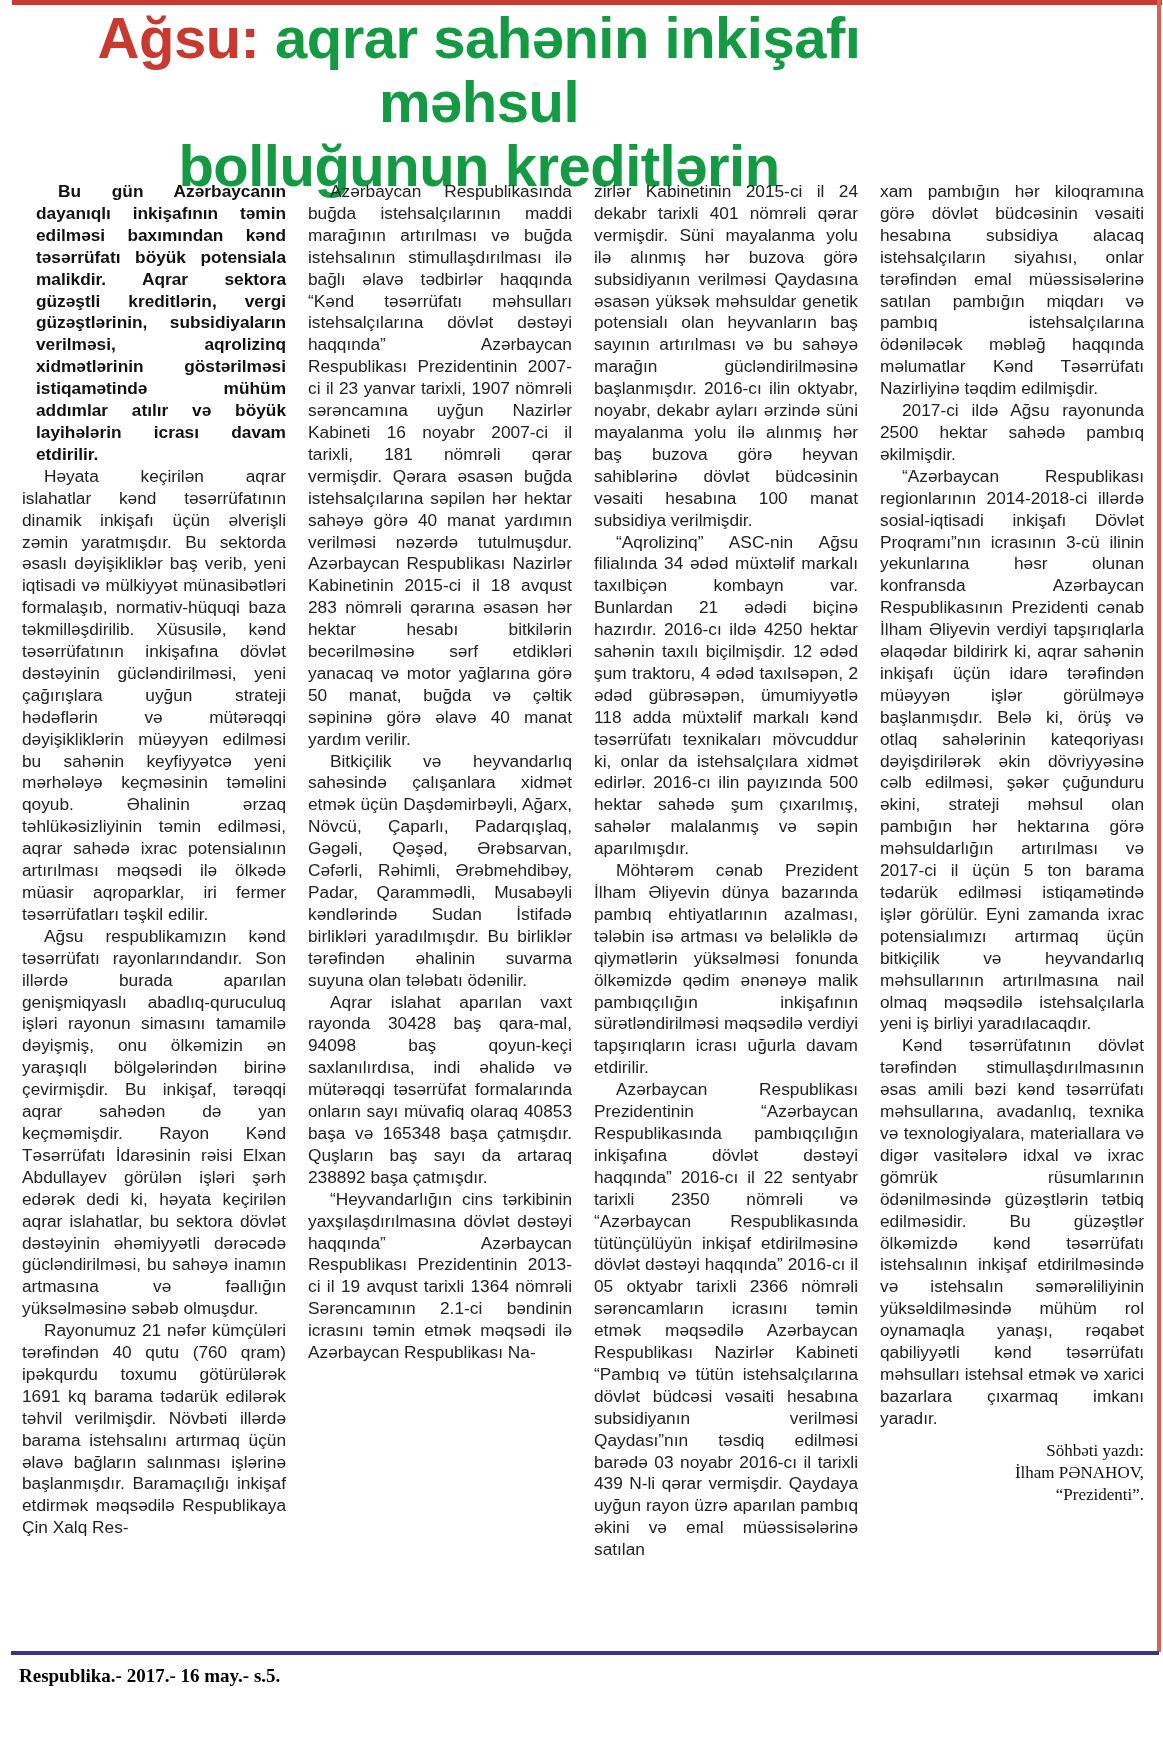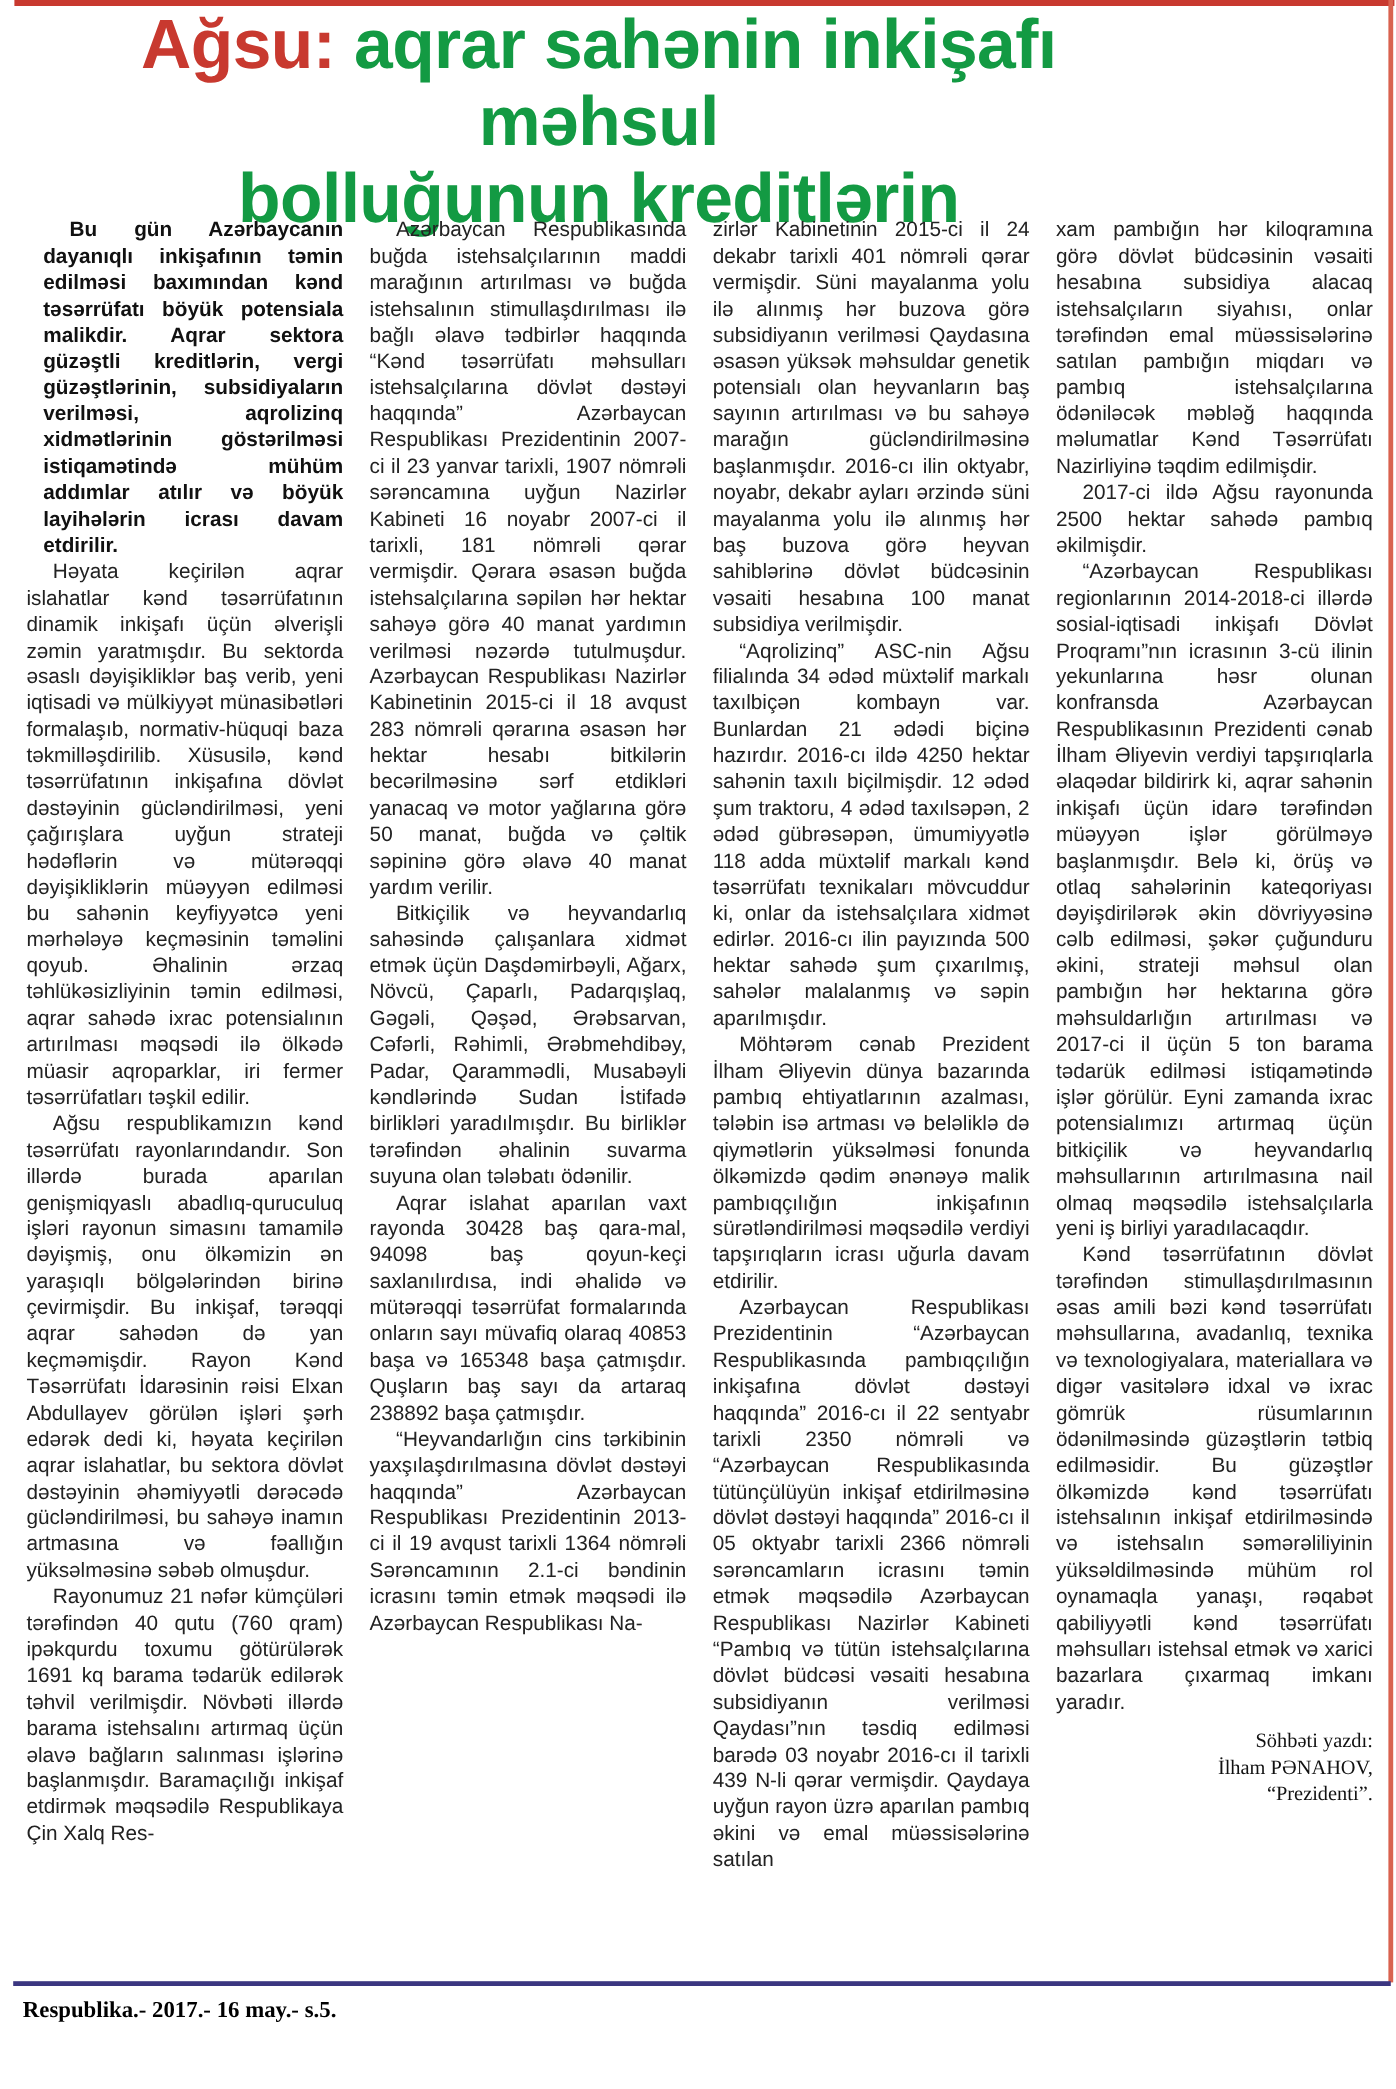--- a/index.html
+++ b/index.html
@@ -1,20 +1,20 @@
 <!DOCTYPE html>
 <html><head>
 <meta charset="utf-8">
 <style>
   html, body { margin:0; padding:0; background:#ffffff; }
   body { width:1163px; height:1741px; position:relative; overflow:hidden; font-family:"Liberation Sans", sans-serif; color:#1a1a1a; }
   .frame-top { position:absolute; left:12px; top:0; width:1150px; height:5px; background:#c8392f; }
   .frame-right { position:absolute; left:1157px; top:0; width:4px; height:1652px; background:#d9624f; }
   .frame-bottom { position:absolute; left:11px; top:1651px; width:1148px; height:4px; background:#3b3680; }
-  .headline { position:absolute; left:0; top:6px; width:934px; text-align:center; font-family:"Liberation Sans", sans-serif; font-weight:bold; font-size:58px; line-height:64px; letter-spacing:-0.5px;padding-left:32px; }
+  .headline { position:absolute; left:12px; top:6px; width:934px; text-align:center; font-family:"Liberation Sans", sans-serif; font-weight:bold; font-size:58px; line-height:64px; letter-spacing:-0.5px; }
   .headline .place { color:#c8392f; }
   .headline .rest { color:#139a43; }
   .columns { position:absolute; left:22px; top:145px; width:1130px; height:1500px; display:flex; gap:22px; }
   .col { width:264px; font-size:17.3px; line-height:21.9px; text-align:justify; color:#222;margin-top:36px; }
   .col p { margin:0; text-indent:22px; hyphens:manual; }
   .col p.cont { text-indent:0; }
   .lead { font-weight:bold; margin-left:14px !important; text-indent:22px; color:#111; }
   .byline { text-align:right; font-family:"Liberation Serif", serif; font-weight:normal; font-size:17px; line-height:22px; margin-top:10px; color:#111; }
   .byline div { text-indent:0; }
   .source { position:absolute; left:19px; top:1665px; font-family:"Liberation Serif", serif; font-weight:bold; font-size:19px; color:#000; }

